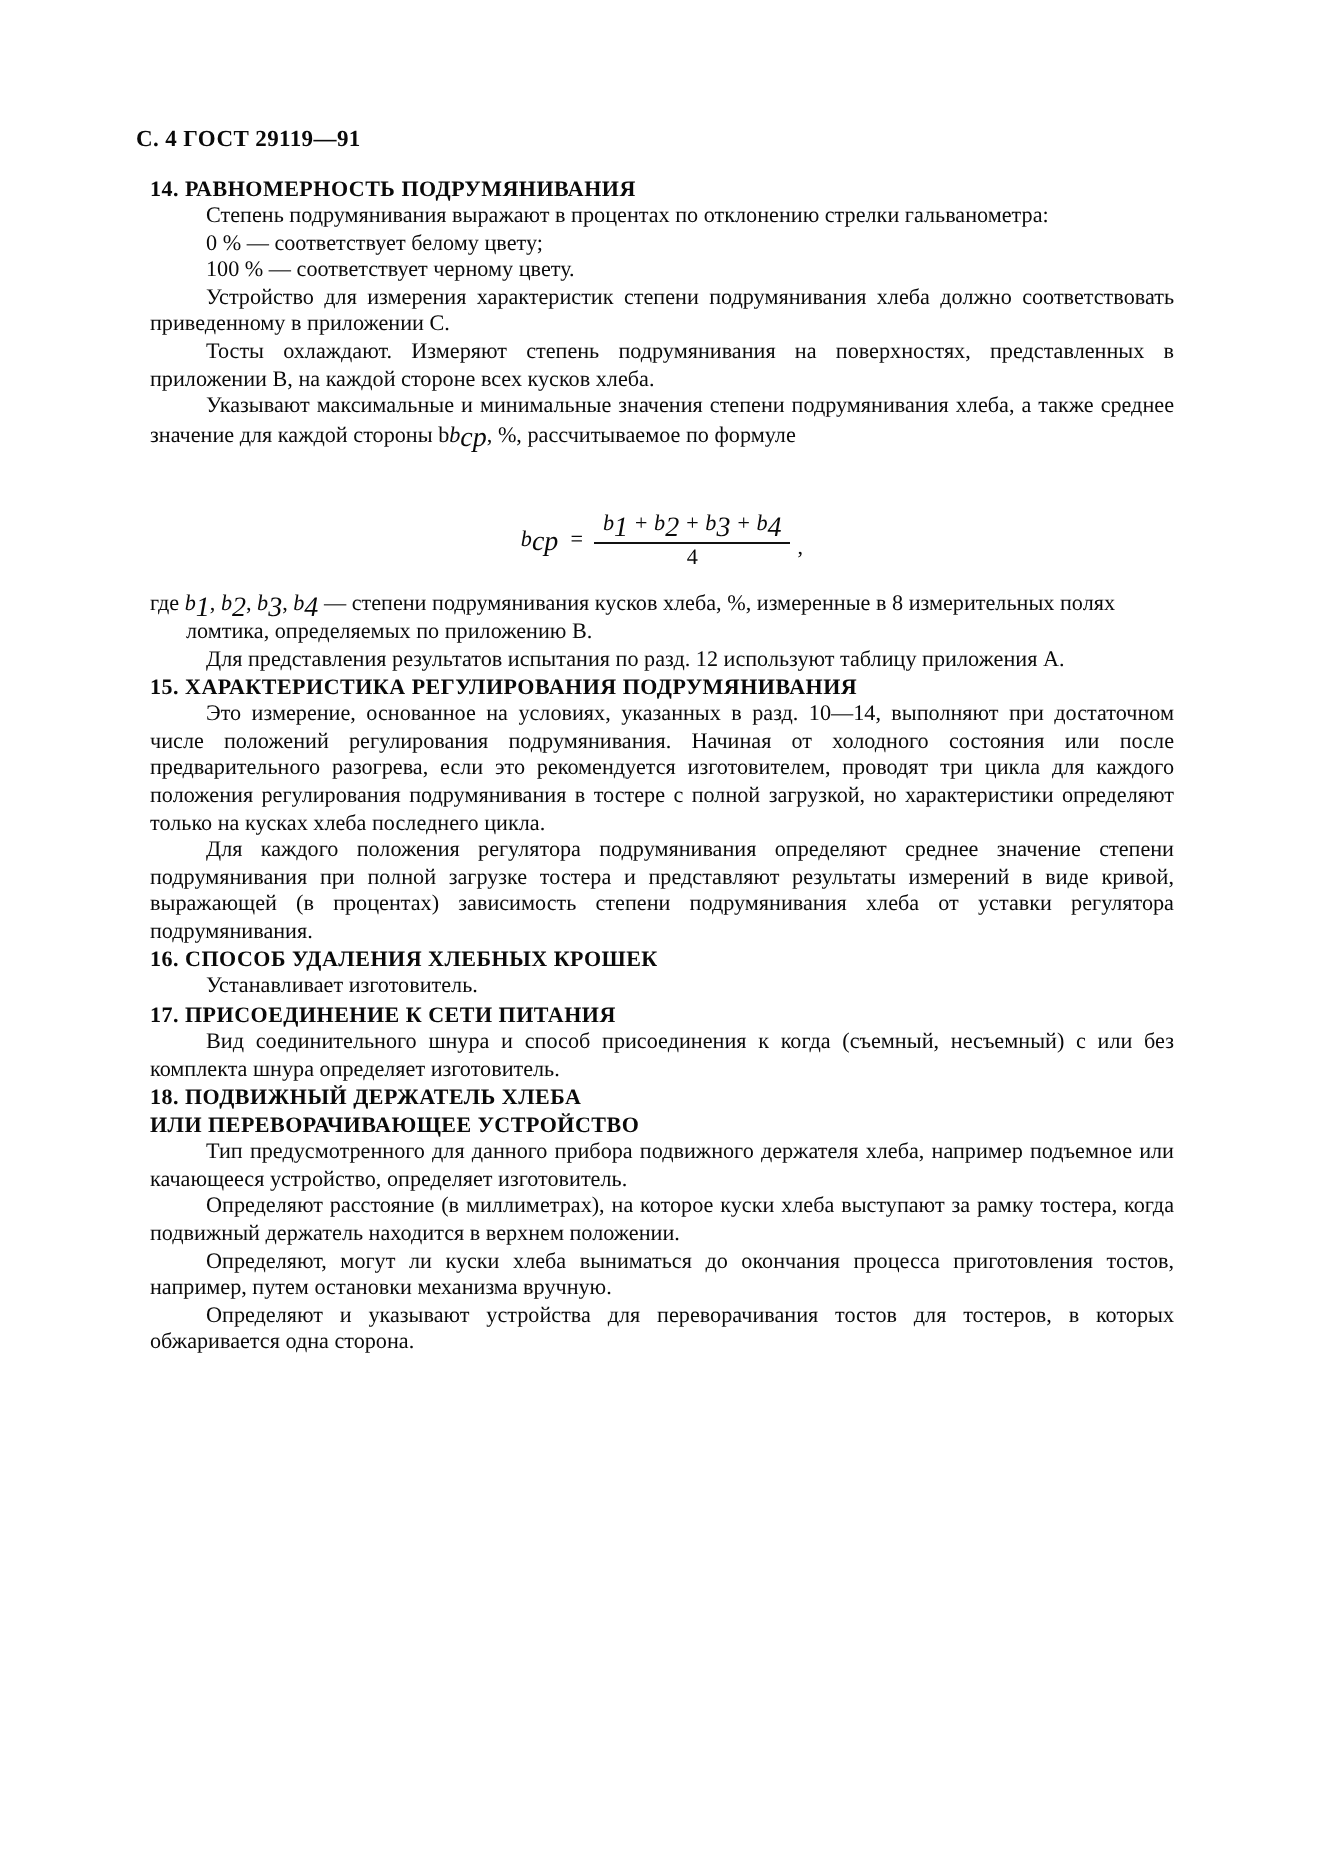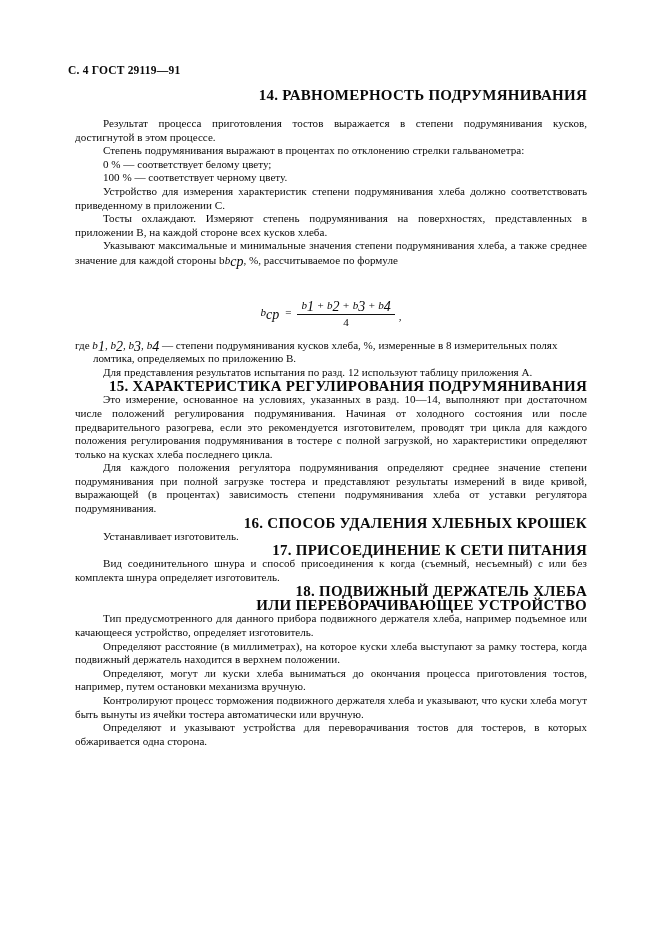--- a/index.html
+++ b/index.html
@@ -30,23 +30,23 @@
     letter-spacing: 0.2px;
     white-space: nowrap;
   }
   .content {
     position: absolute;
     left: 75px;
     top: 88px;
     width: 512px;
   }
   h2.section-title {
-    font-size: 15px;
+    font-size: 11px;
     font-weight: bold;
-    text-align: right;
+    text-align: left;
     margin: 0;
     padding: 0;
     letter-spacing: 0.25px;
     line-height: 14px;
   }
   .sec-14 { margin-top: 6px; }
   .sec-15 { margin-top: 20px; }
   .sec-16 { margin-top: 21px; }
   .sec-17 { margin-top: 22px; }
   .sec-18 { margin-top: 22px; }
@@ -133,21 +133,20 @@
 <body>
 
 <div class="page">
 
   <div class="page-header">С. 4 ГОСТ 29119—91</div>
 
   <div class="content">
 
     <h2 class="section-title sec-14">14.  РАВНОМЕРНОСТЬ ПОДРУМЯНИВАНИЯ</h2>
 
-    <p class="body first">Результат процесса приготовления тостов выражается в степени подрумянивания кусков, достигнутой в этом процессе.</p>
 
     <p class="body">Степень подрумянивания выражают в процентах по отклонению стрелки гальванометра:</p>
 
     <p class="body">0 % — соответствует белому цвету;</p>
 
     <p class="body">100 % — соответствует черному цвету.</p>
 
     <p class="body">Устройство для измерения характеристик степени подрумянивания хлеба должно соответствовать приведенному в приложении С.</p>
 
     <p class="body">Тосты охлаждают. Измеряют степень подрумянивания на поверхностях, представленных в приложении В, на каждой стороне всех кусков хлеба.</p>
@@ -187,18 +186,17 @@
         <span class="title-line2">18.  ПОДВИЖНЫЙ ДЕРЖАТЕЛЬ ХЛЕБА</span>
         <span class="title-line2">ИЛИ ПЕРЕВОРАЧИВАЮЩЕЕ УСТРОЙСТВО</span>
       </h2>
 
     <p class="body afterhead">Тип предусмотренного для данного прибора подвижного держателя хлеба, например подъемное или качающееся устройство, определяет изготовитель.</p>
 
     <p class="body">Определяют расстояние (в миллиметрах), на которое куски хлеба выступают за рамку тостера, когда подвижный держатель находится в верхнем положении.</p>
 
     <p class="body">Определяют, могут ли куски хлеба выниматься до окончания процесса приготовления тостов, например, путем остановки механизма вручную.</p>
 
-    <p class="body">Контролируют процесс торможения подвижного держателя хлеба и указывают, что куски хлеба могут быть вынуты из ячейки тостера автоматически или вручную.</p>
 
     <p class="body">Определяют и указывают устройства для переворачивания тостов для тостеров, в которых обжаривается одна сторона.</p>
 
   </div>
 </div>
 
 </body></html>

